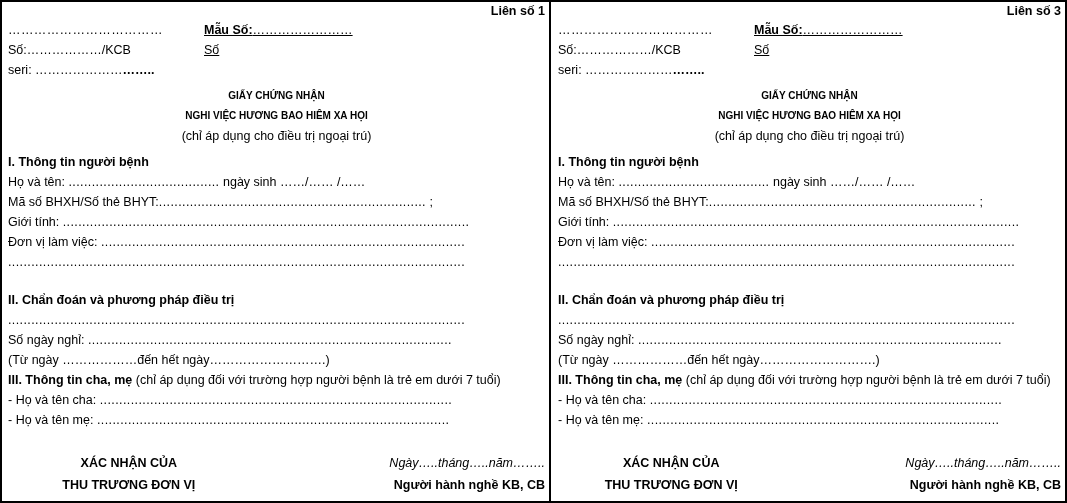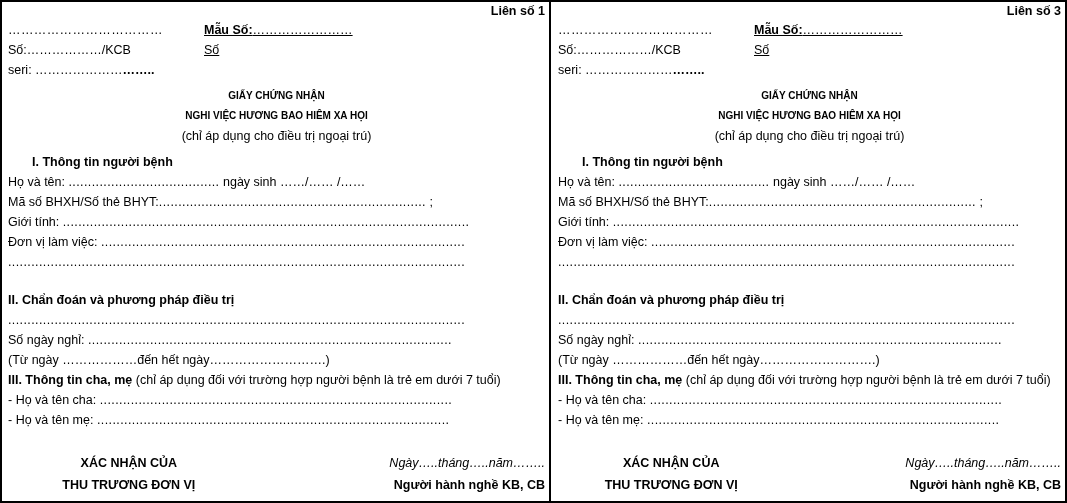--- a/index.html
+++ b/index.html
@@ -26,21 +26,21 @@
     position:relative;height:20px;line-height:20px;
     white-space:nowrap;overflow:hidden;
   }
   .col2{position:absolute;left:196px;top:0;text-decoration:underline;}
   .b{font-weight:bold;}
   .i{font-style:italic;}
   .center{text-align:center;}
   .title-block{margin-top:6px;}
   .title-main{font-size:10px;font-weight:bold;}
   .sec-heading{font-weight:bold;}
-  .sec1{margin-top:6px;margin-left:24px;}
+  .sec1{margin-top:6px;}
   .sec2-heading{margin-top:18px;}
   .sig{display:flex;margin-top:22px;}
   .sig .row{height:22px;line-height:22px;}
   .sig-left{width:45%;text-align:center;}
   .sig-right{width:55%;text-align:right;}
   .dots{letter-spacing:0.4px;}
 </style>
 </head>
 <body>
 

